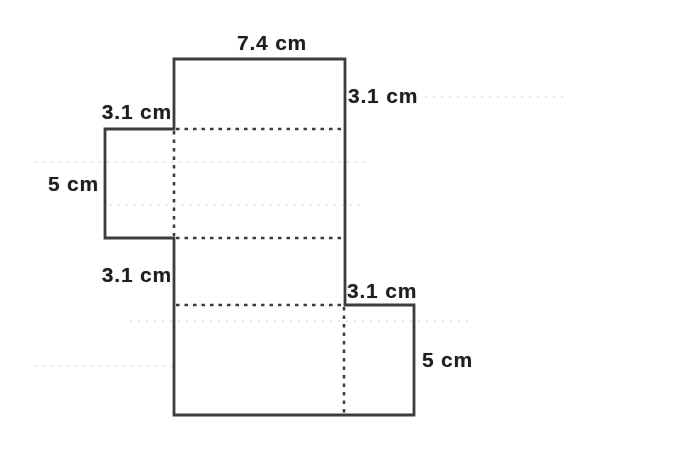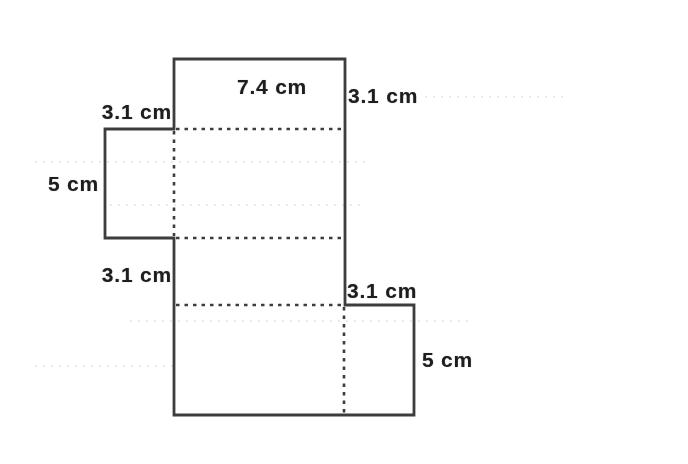--- a/index.html
+++ b/index.html
@@ -53,21 +53,21 @@
       <line x1="176" y1="129" x2="345" y2="129"></line>
       <line x1="176" y1="238" x2="345" y2="238"></line>
       <line x1="176" y1="305" x2="344" y2="305"></line>
       <line x1="174" y1="131" x2="174" y2="236"></line>
       <line x1="344" y1="307" x2="344" y2="413"></line>
     </g>
 
     <path d="M 174 59 L 345 59 L 345 305 L 414 305 L 414 415 L 174 415 L 174 238 L 105 238 L 105 129 L 174 129 Z" fill="none" stroke="#3d3d3d" stroke-width="2.8" stroke-linejoin="miter"></path>
   </svg>
 
-  <div class="lbl center" style="left:272px; top:43px;margin-top:44px;">7.4 cm</div>
+  <div class="lbl center" style="left:272px; top:43px;">7.4 cm</div>
 
   <div class="lbl startleft" style="left:348px; top:96px;">3.1 cm</div>
 
   <div class="lbl endright" style="left:172px; top:112px;">3.1 cm</div>
 
   <div class="lbl endright" style="left:99px; top:184px;">5 cm</div>
 
   <div class="lbl endright" style="left:172px; top:275px;">3.1 cm</div>
 
   <div class="lbl startleft" style="left:347px; top:291px;">3.1 cm</div>

